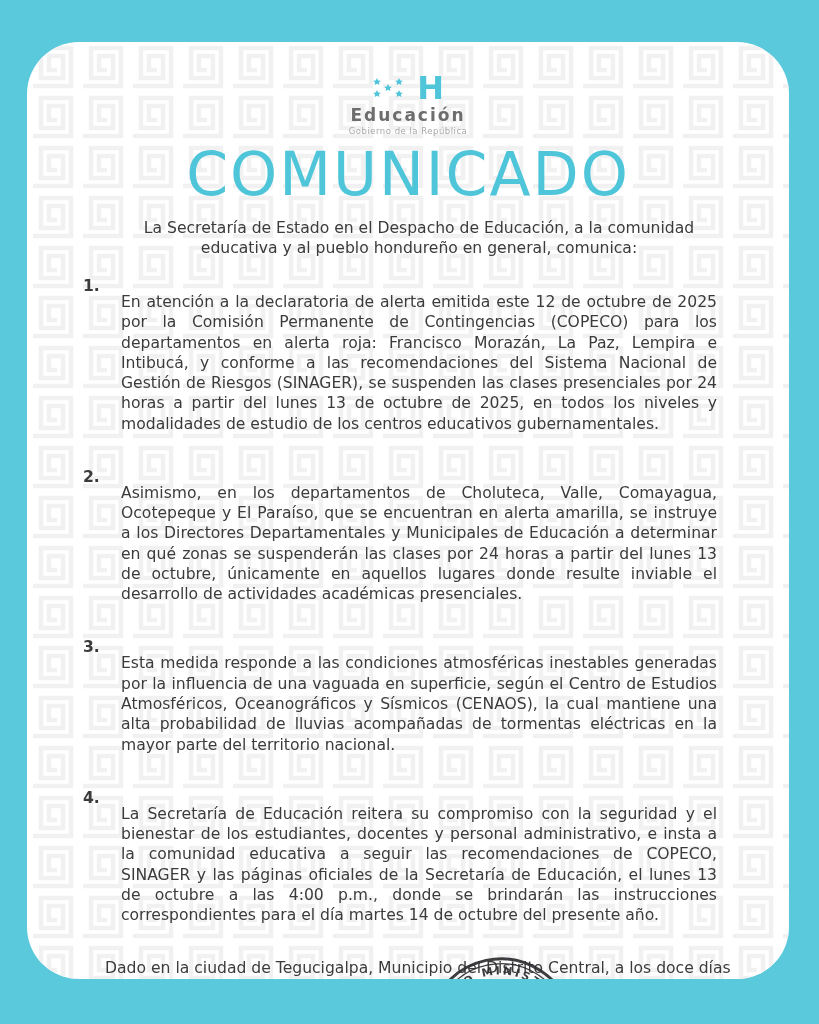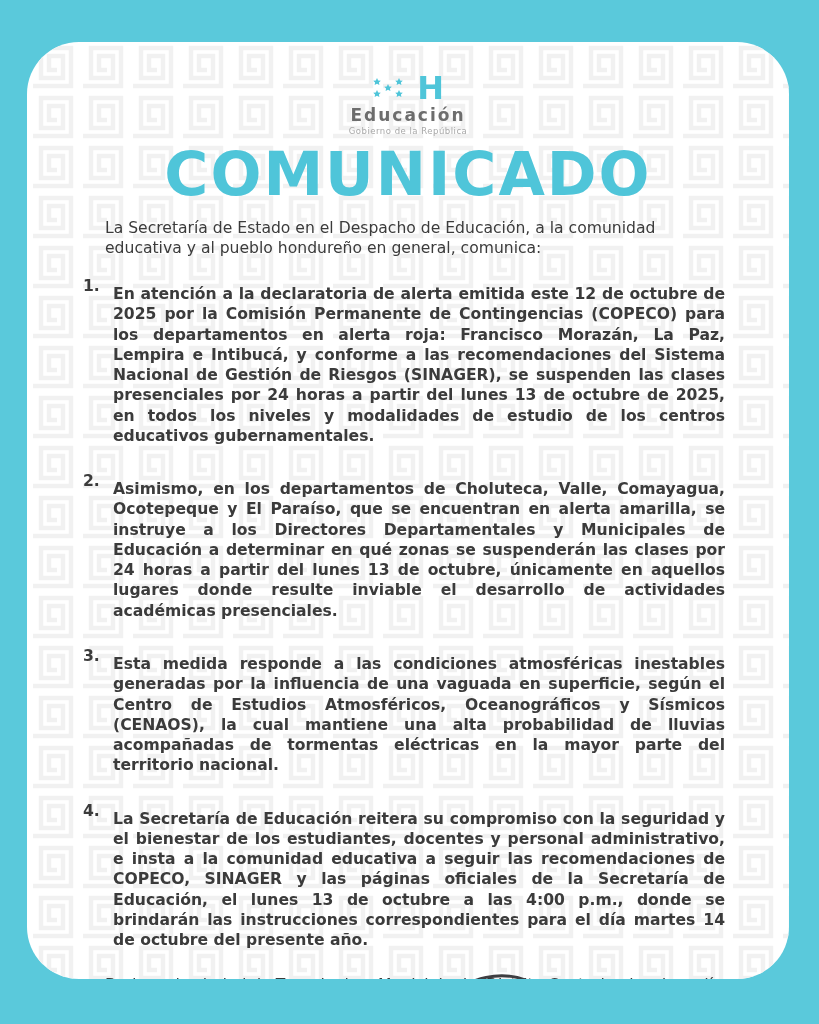--- a/index.html
+++ b/index.html
@@ -6,27 +6,27 @@
   body{width:819px;height:1024px;font-family:"DejaVu Sans","Liberation Sans",sans-serif;}
   .page{position:relative;width:819px;height:1024px;background:#5ac9db;overflow:hidden;}
   .panel{position:absolute;top:42px;left:27px;right:30px;bottom:45px;background:#ffffff;
          border-radius:52px;overflow:hidden;}
   .watermark{position:absolute;inset:0;width:100%;height:100%;pointer-events:none;}
   .content{position:relative;z-index:1;padding:30px 56px 0 56px;color:#3b3b3b;}
   .logo{text-align:center;line-height:1;}
   .logo-mark{display:inline-block;vertical-align:middle;}
   .logo-name{font-size:17px;color:#6d6d6d;letter-spacing:2px;margin-top:3px;font-weight:600;}
   .logo-tagline{font-size:8.5px;color:#a8a8a8;letter-spacing:.5px;margin-top:3px;}
-  .title{text-align:center;color:#4fc5d9;font-size:60px;font-weight:700;letter-spacing:2px;
+  .title{text-align:center;color:#4fc5d9;font-size:60px;font-weight:400;letter-spacing:2px;
          margin:8px 0 14px 0;line-height:1;}
-  .intro{font-size:15.6px;line-height:1.3;margin:0 0 18px 22px;}
+  .intro{font-size:15.6px;line-height:1.3;margin:0 0 18px 22px;text-align:center;}
   .item{display:flex;margin-bottom:17px;}
   .num{font-weight:700;font-size:15.6px;width:22px;flex:0 0 22px;line-height:1.3;}
   .item-body{flex:1;}
-  .item-body p{margin:8px;font-size:15.6px;line-height:1.3;text-align:justify;font-weight:bold;}
+  .item-body p{margin:16px;font-size:15.6px;line-height:1.3;text-align:justify;}
   .closing{font-size:15.6px;line-height:1.3;margin:2px 0 0 22px;}
   .sig-area{position:relative;height:90px;margin-top:6px;}
   .stamp{position:absolute;top:-52px;left:340px;width:156px;height:156px;
          transform:rotate(-12deg);opacity:.92;}
   .signature{position:absolute;top:2px;left:150px;width:250px;height:100px;}
 </style>
 </head>
 <body>
 
 <div class="page">

